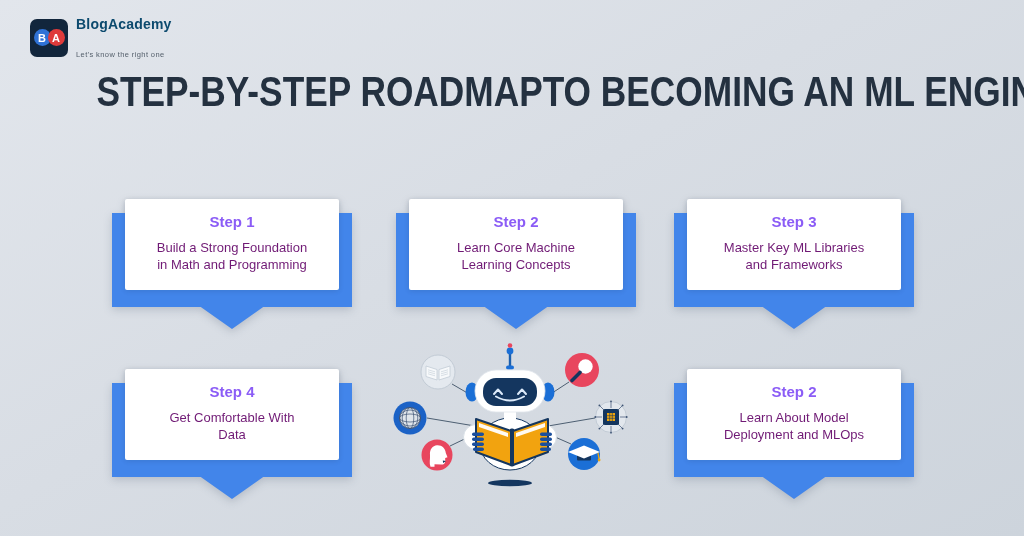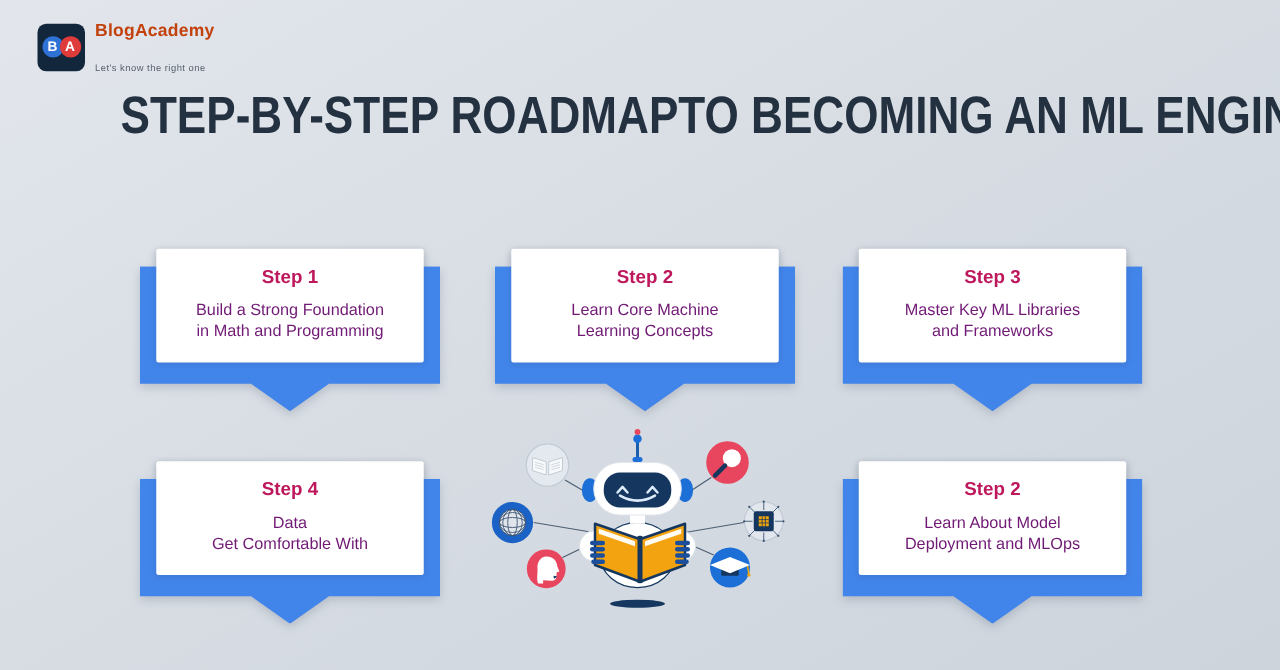--- a/index.html
+++ b/index.html
@@ -18,21 +18,21 @@
     width:38px; height:38px; border-radius:7px; background:#12263c;
     display:flex; align-items:center; justify-content:center; position:relative;
   }
   .logo-circle {
     width:17px; height:17px; border-radius:50%;
     display:flex; align-items:center; justify-content:center;
     color:#fff; font-size:11px; font-weight:bold;
   }
   .logo-circle.b { background:#2f72d6; margin-right:-3px; z-index:1; }
   .logo-circle.a { background:#df3b3b; z-index:2; }
-  .logo-text-name { font-size:14px; font-weight:bold; color:#c2410c; letter-spacing:.2px; }
+  .logo-text-name { font-size:14px; font-weight:bold; color:#0c4a6e; letter-spacing:.2px; }
   .logo-text-tag  { font-size:7.5px; color:#55606c; letter-spacing:.4px; margin-top:18px; }
 
   
   .title-wrap { position:absolute; left:0; top:68px; width:1024px; text-align:center; }
   .title-wrap span {
     display:inline-block; transform:scaleX(.84); transform-origin:center;
     font-size:42px; font-weight:800; color:#243140; letter-spacing:0;
     white-space:nowrap;
   }
 
@@ -41,21 +41,21 @@
   .banner {
     position:absolute; left:0; top:0; width:240px; height:116px; background:#4285ea;
     clip-path:polygon(0 0,100% 0,100% 81%,63% 81%,50% 100%,37% 81%,0 81%);
   }
   .step { filter:drop-shadow(0 3px 4px rgba(30,45,70,.18)); }
   .card {
     position:absolute; left:13px; top:-14px; width:214px; height:91px;
     background:#ffffff; border-radius:2px; text-align:center;
     box-shadow:0 1px 5px rgba(30,45,70,.15); padding-top:14px;
   }
-  .step-label { font-size:15px; font-weight:bold; color:#be185d; margin-bottom:9px; }
+  .step-label { font-size:15px; font-weight:bold; color:#8b5cf6; margin-bottom:9px; }
   .step-line  { font-size:13px; color:#701a75; line-height:17px; }
 
   
   .illus { position:absolute; left:380px; top:340px; width:264px; height:160px; }
 </style>
 </head>
 <body>
 
 <div class="logo">
   <div class="logo-badge">
@@ -96,22 +96,22 @@
     <div class="step-label">Step 3</div>
     <div class="step-line">Master Key ML Libraries</div>
     <div class="step-line">and Frameworks</div>
   </div>
 </div>
 
 <div class="step" style="left:112px;top:383px">
   <div class="banner"></div>
   <div class="card">
     <div class="step-label">Step 4</div>
+    <div class="step-line">Get Comfortable With</div>
     <div class="step-line">Data</div>
-    <div class="step-line">Get Comfortable With</div>
   </div>
 </div>
 
 <div class="step" style="left:674px;top:383px">
   <div class="banner"></div>
   <div class="card">
     <div class="step-label">Step 2</div>
     <div class="step-line">Learn About Model</div>
     <div class="step-line">Deployment and MLOps</div>
   </div>

